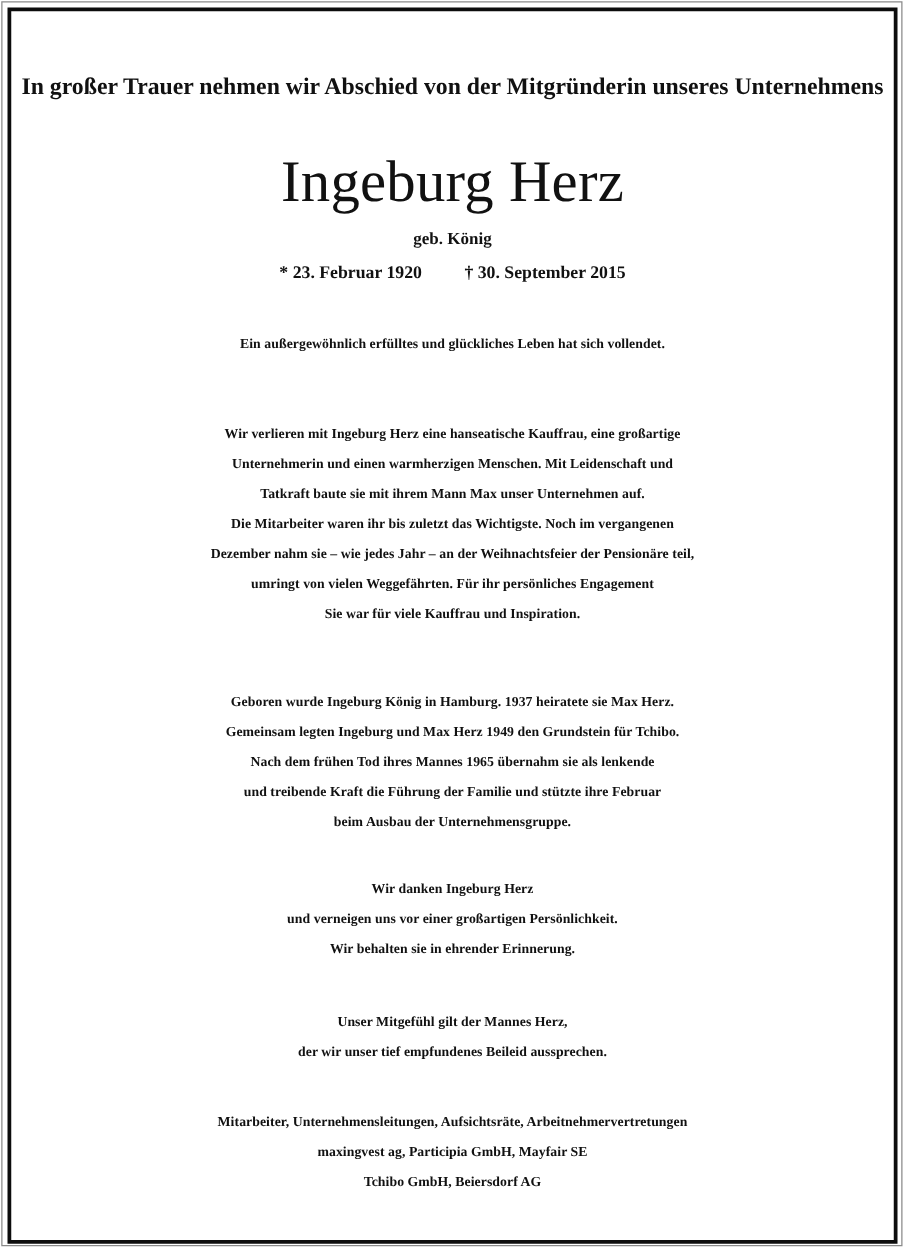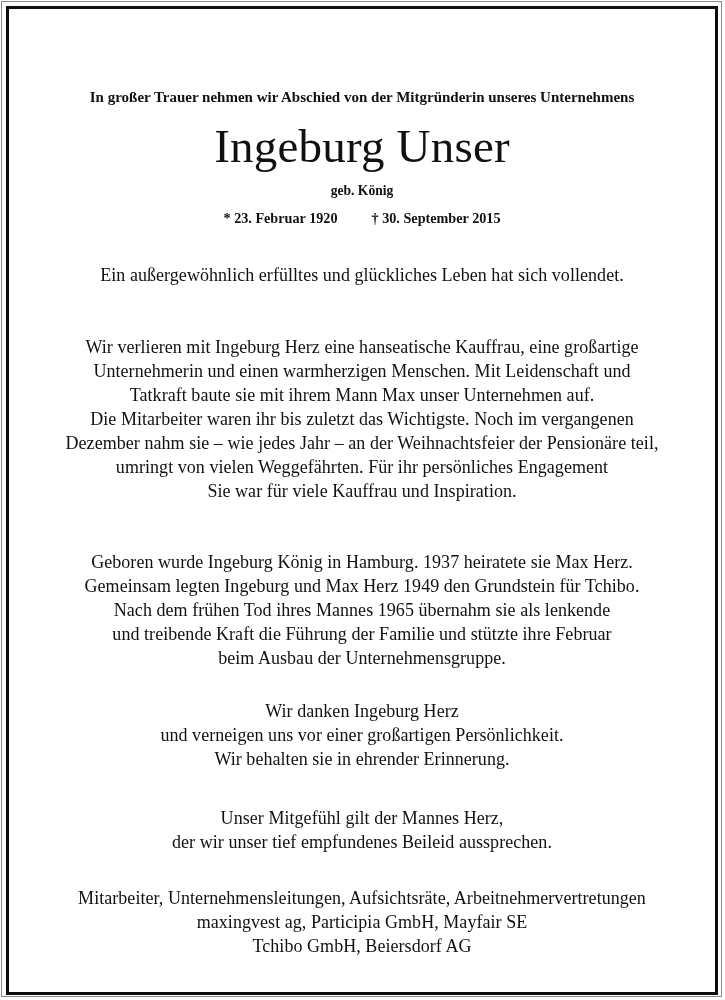--- a/index.html
+++ b/index.html
@@ -34,35 +34,34 @@
     box-sizing: border-box;
   }
   .content {
     position: absolute;
     left: 9px;
     top: 9px;
     width: 706px;
     text-align: center;
   }
   .line {
-    font-size: 18px;
-    font-weight: normal;
+    font-size: 11px;
+    font-weight: bold;
     line-height: 24px;
     white-space: nowrap;
     letter-spacing: 0.05px;
   }
   .headline {
     position: absolute;
     left: 0;
     width: 100%;
     top: 51px;
-    font-size: 15px;
+    font-size: 19px;
     font-weight: bold;
     line-height: 20px;
-    margin-top: 27px;
   }
   .name {
     position: absolute;
     left: 0;
     width: 100%;
     top: 109px;
     font-size: 47px;
     font-weight: normal;
     line-height: 56px;
     letter-spacing: 0.2px;
@@ -103,21 +102,21 @@
 </head>
 <body>
 
 <div class="outer-frame"></div>
 <div class="inner-frame"></div>
 
 <div class="content">
 
   <div class="headline">In großer Trauer nehmen wir Abschied von der Mitgründerin unseres Unternehmens</div>
 
-  <div class="name">Ingeburg Unser</div>
+  <div class="name">Ingeburg Herz</div>
 
   <div class="maiden">geb. König</div>
 
   <div class="dates">
     <span>* 23. Februar 1920</span>
     <span>† 30. September 2015</span>
   </div>
 
   <div class="block b-motto">
     <div class="line">Ein außergewöhnlich erfülltes und glückliches Leben hat sich vollendet.</div>

